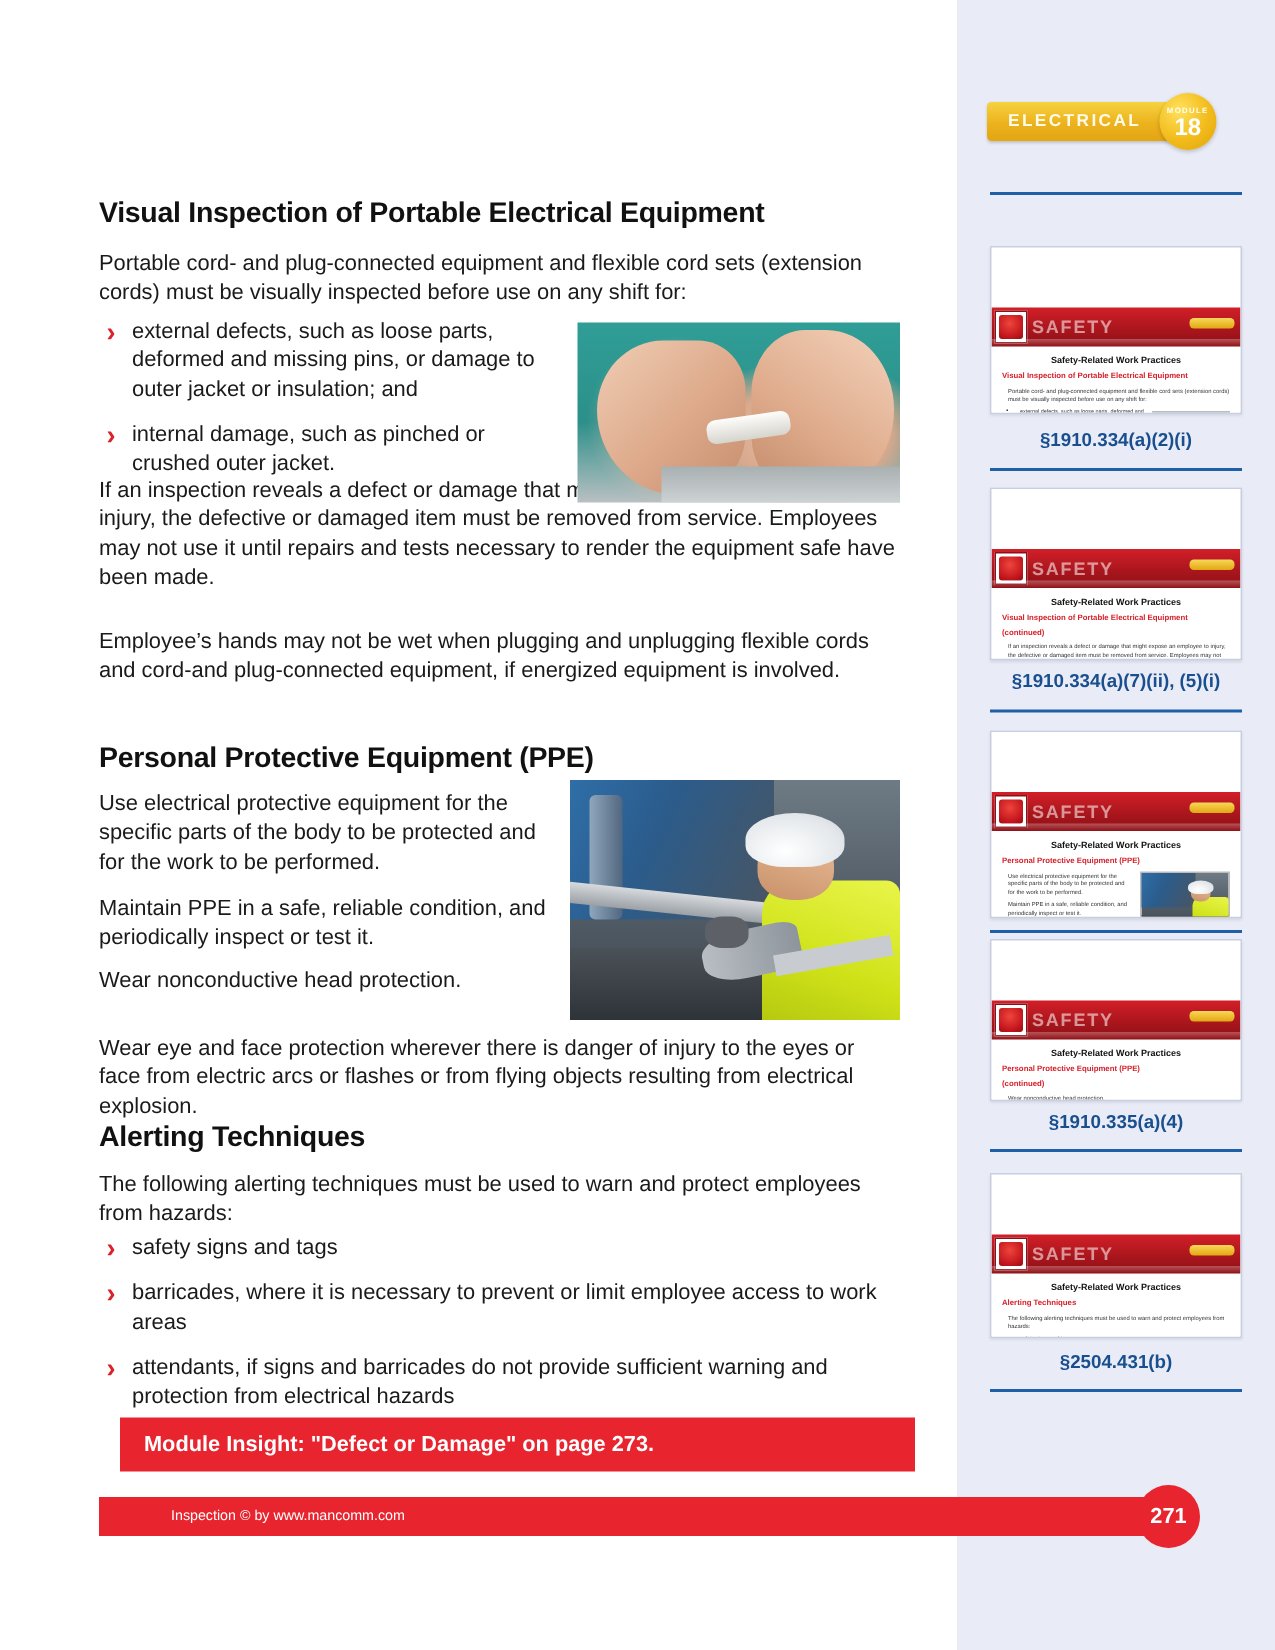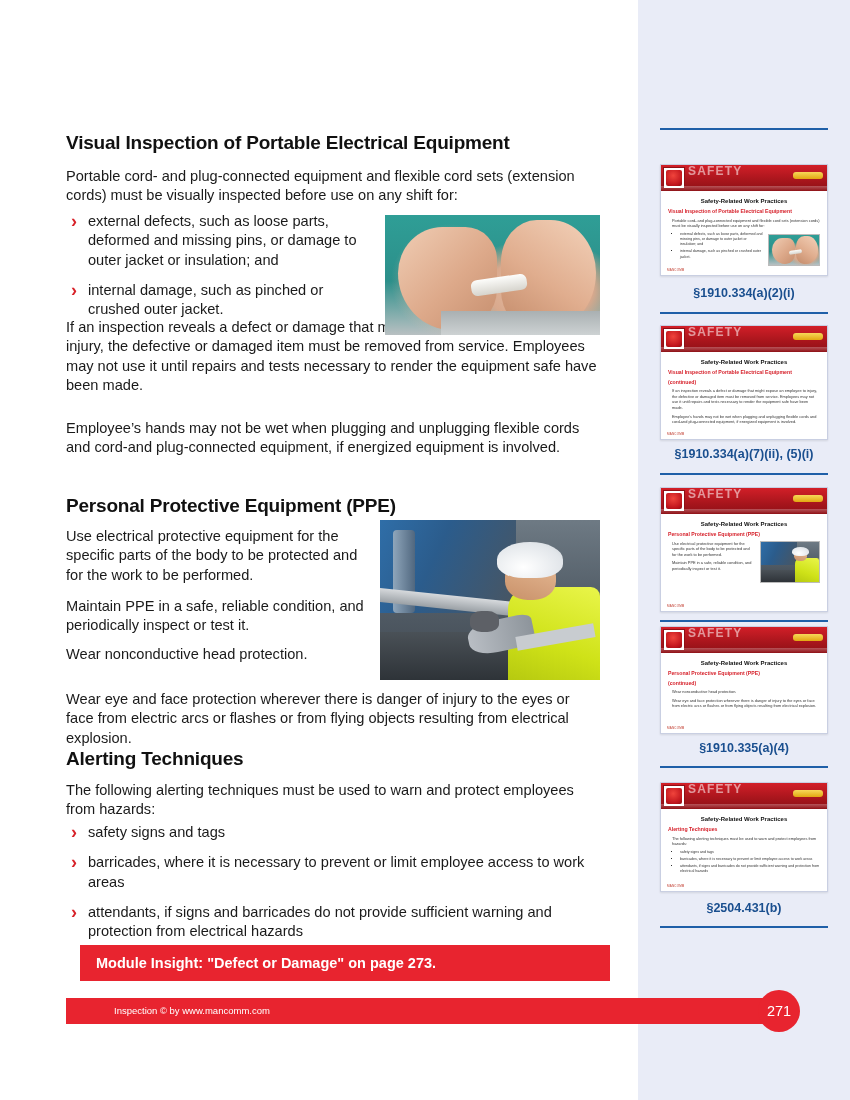--- a/index.html
+++ b/index.html
@@ -60,21 +60,21 @@
     position: absolute; left: 22px; width: 168px;
     background: #ffffff;
     border: 1px solid #c9cfe2;
     box-shadow: 0 1px 2px rgba(0,0,0,.10);
     overflow: hidden;
   }
   .slide { position: relative; width: 100%; height: 100%; background: #fff; }
   .slide-hdr {
     position: relative; height: 26px;
     background: linear-gradient(180deg,#d21f28 0%, #a7151c 60%, #8e1016 100%);
-    display: flex; 
+    display: flex; align-items: center; margin-top: 40px;
   }
   .slide-hdr::after {
     content: ""; position: absolute; left: 0; bottom: 0;
     width: 100%; height: 5px;
     background: linear-gradient(180deg,rgba(255,255,255,.28),rgba(255,255,255,0));
   }
   .slide-logo {
     width: 22px; height: 22px; margin: 2px 3px 2px 2px; flex: none;
     background: #ffffff; border: 1px solid #8e1016;
     display: flex; align-items: center; justify-content: center;
@@ -262,30 +262,39 @@
   .footer-text {
     position: absolute; left: 114px; top: 1005px;
     color: #ffffff; font-size: 9.5px;
   }
   .page-circle {
     position: absolute; left: 758px; top: 990px;
     width: 42px; height: 42px; border-radius: 50%;
     background: #e8242f;
     display: flex; align-items: center; justify-content: center;
   }
-  .page-num { color: #ffffff; font-size: 14.5px; font-weight: 400; }
+  .page-num { color: #ffffff; font-size: 14.5px; font-weight: 700; }
 </style>
 </head>
 <body>
 
 <div class="page">
 
   <div class="rail">
     <div class="rail-inner">
 
+      <div class="module-badge">
+        <div class="badge-plate">
+          <span class="badge-plate-text">ELECTRICAL</span>
+        </div>
+        <div class="badge-circle">
+          <span class="badge-circle-word">MODULE</span>
+          <span class="badge-circle-num">18</span>
+        </div>
+      </div>
 
       <div class="rail-rule" style="top:128px"></div>
 
       <div class="thumb" style="top:164px; height:112px">
         <div class="slide">
           <div class="slide-hdr">
             <div class="slide-logo">
                 <div class="logo-mark"></div>
               </div>
             <div class="slide-brand">SAFETY</div>

